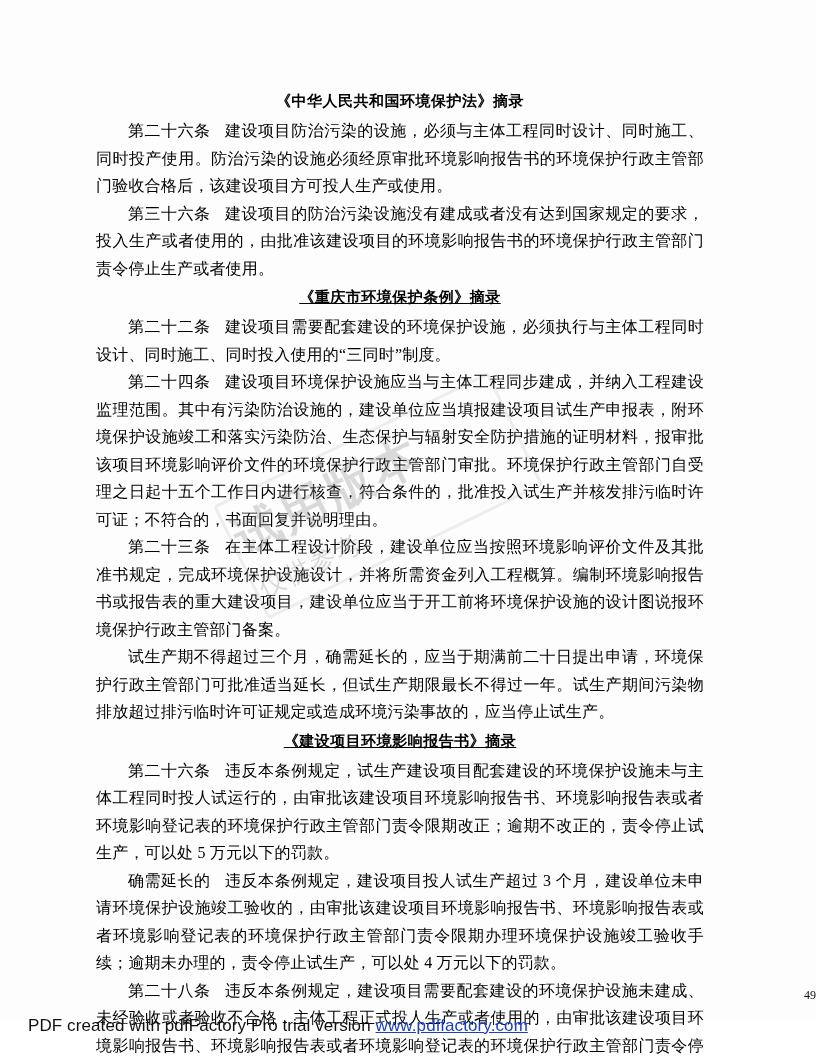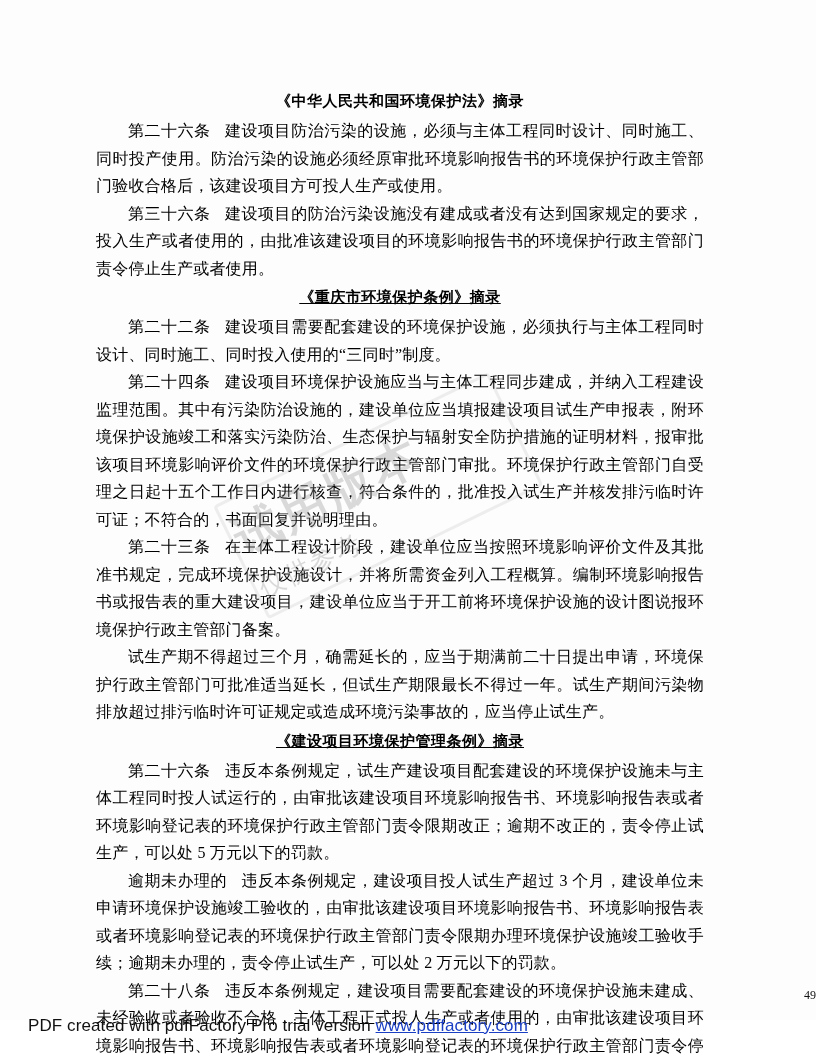--- a/index.html
+++ b/index.html
@@ -121,23 +121,23 @@
     <h1 class="doc-heading">《中华人民共和国环境保护法》摘录</h1>
     <p class="para"><span class="label">第二十六条</span><span>建设项目防治污染的设施，必须与主体工程同时设计、同时施工、同时投产使用。防治污染的设施必须经原审批环境影响报告书的环境保护行政主管部门验收合格后，该建设项目方可投人生产或使用。</span></p>
     <p class="para"><span class="label">第三十六条</span><span>建设项目的防治污染设施没有建成或者没有达到国家规定的要求，投入生产或者使用的，由批准该建设项目的环境影响报告书的环境保护行政主管部门责令停止生产或者使用。</span></p>
 
     <h1 class="doc-heading spaced">《重庆市环境保护条例》摘录</h1>
     <p class="para"><span class="label">第二十二条</span><span>建设项目需要配套建设的环境保护设施，必须执行与主体工程同时设计、同时施工、同时投入使用的“三同时”制度。</span></p>
     <p class="para"><span class="label">第二十四条</span><span>建设项目环境保护设施应当与主体工程同步建成，并纳入工程建设监理范围。其中有污染防治设施的，建设单位应当填报建设项目试生产申报表，附环境保护设施竣工和落实污染防治、生态保护与辐射安全防护措施的证明材料，报审批该项目环境影响评价文件的环境保护行政主管部门审批。环境保护行政主管部门自受理之日起十五个工作日内进行核查，符合条件的，批准投入试生产并核发排污临时许可证；不符合的，书面回复并说明理由。</span></p>
     <p class="para"><span class="label">第二十三条</span><span>在主体工程设计阶段，建设单位应当按照环境影响评价文件及其批准书规定，完成环境保护设施设计，并将所需资金列入工程概算。编制环境影响报告书或报告表的重大建设项目，建设单位应当于开工前将环境保护设施的设计图说报环境保护行政主管部门备案。</span></p>
     <p class="para"><span>试生产期不得超过三个月，确需延长的，应当于期满前二十日提出申请，环境保护行政主管部门可批准适当延长，但试生产期限最长不得过一年。试生产期间污染物排放超过排污临时许可证规定或造成环境污染事故的，应当停止试生产。</span></p>
 
-    <h1 class="doc-heading spaced">《建设项目环境保护管理条例》摘录</h1>
+    <h1 class="doc-heading spaced">《建设项目环境影响报告书》摘录</h1>
     <p class="para"><span class="label">第二十六条</span><span>违反本条例规定，试生产建设项目配套建设的环境保护设施未与主体工程同时投人试运行的，由审批该建设项目环境影响报告书、环境影响报告表或者环境影响登记表的环境保护行政主管部门责令限期改正；逾期不改正的，责令停止试生产，可以处 5 万元以下的罚款。</span></p>
-    <p class="para"><span class="label">逾期未办理的</span><span>违反本条例规定，建设项目投人试生产超过 3 个月，建设单位未申请环境保护设施竣工验收的，由审批该建设项目环境影响报告书、环境影响报告表或者环境影响登记表的环境保护行政主管部门责令限期办理环境保护设施竣工验收手续；逾期未办理的，责令停止试生产，可以处 2 万元以下的罚款。</span></p>
+    <p class="para"><span class="label">确需延长的</span><span>违反本条例规定，建设项目投人试生产超过 3 个月，建设单位未申请环境保护设施竣工验收的，由审批该建设项目环境影响报告书、环境影响报告表或者环境影响登记表的环境保护行政主管部门责令限期办理环境保护设施竣工验收手续；逾期未办理的，责令停止试生产，可以处 4 万元以下的罚款。</span></p>
     <p class="para"><span class="label">第二十八条</span><span>违反本条例规定，建设项目需要配套建设的环境保护设施未建成、未经验收或者验收不合格，主体工程正式投人生产或者使用的，由审批该建设项目环境影响报告书、环境影响报告表或者环境影响登记表的环境保护行政主管部门责令停止生产或者使用，可以处 10 万元以下的罚款。</span></p>
 
   </div>
 
   <div class="watermark">
     <div class="wm-box"></div>
     <div class="wm-line1">试用版本</div>
     <div class="wm-line2">仅供参考</div>
   </div>
 

